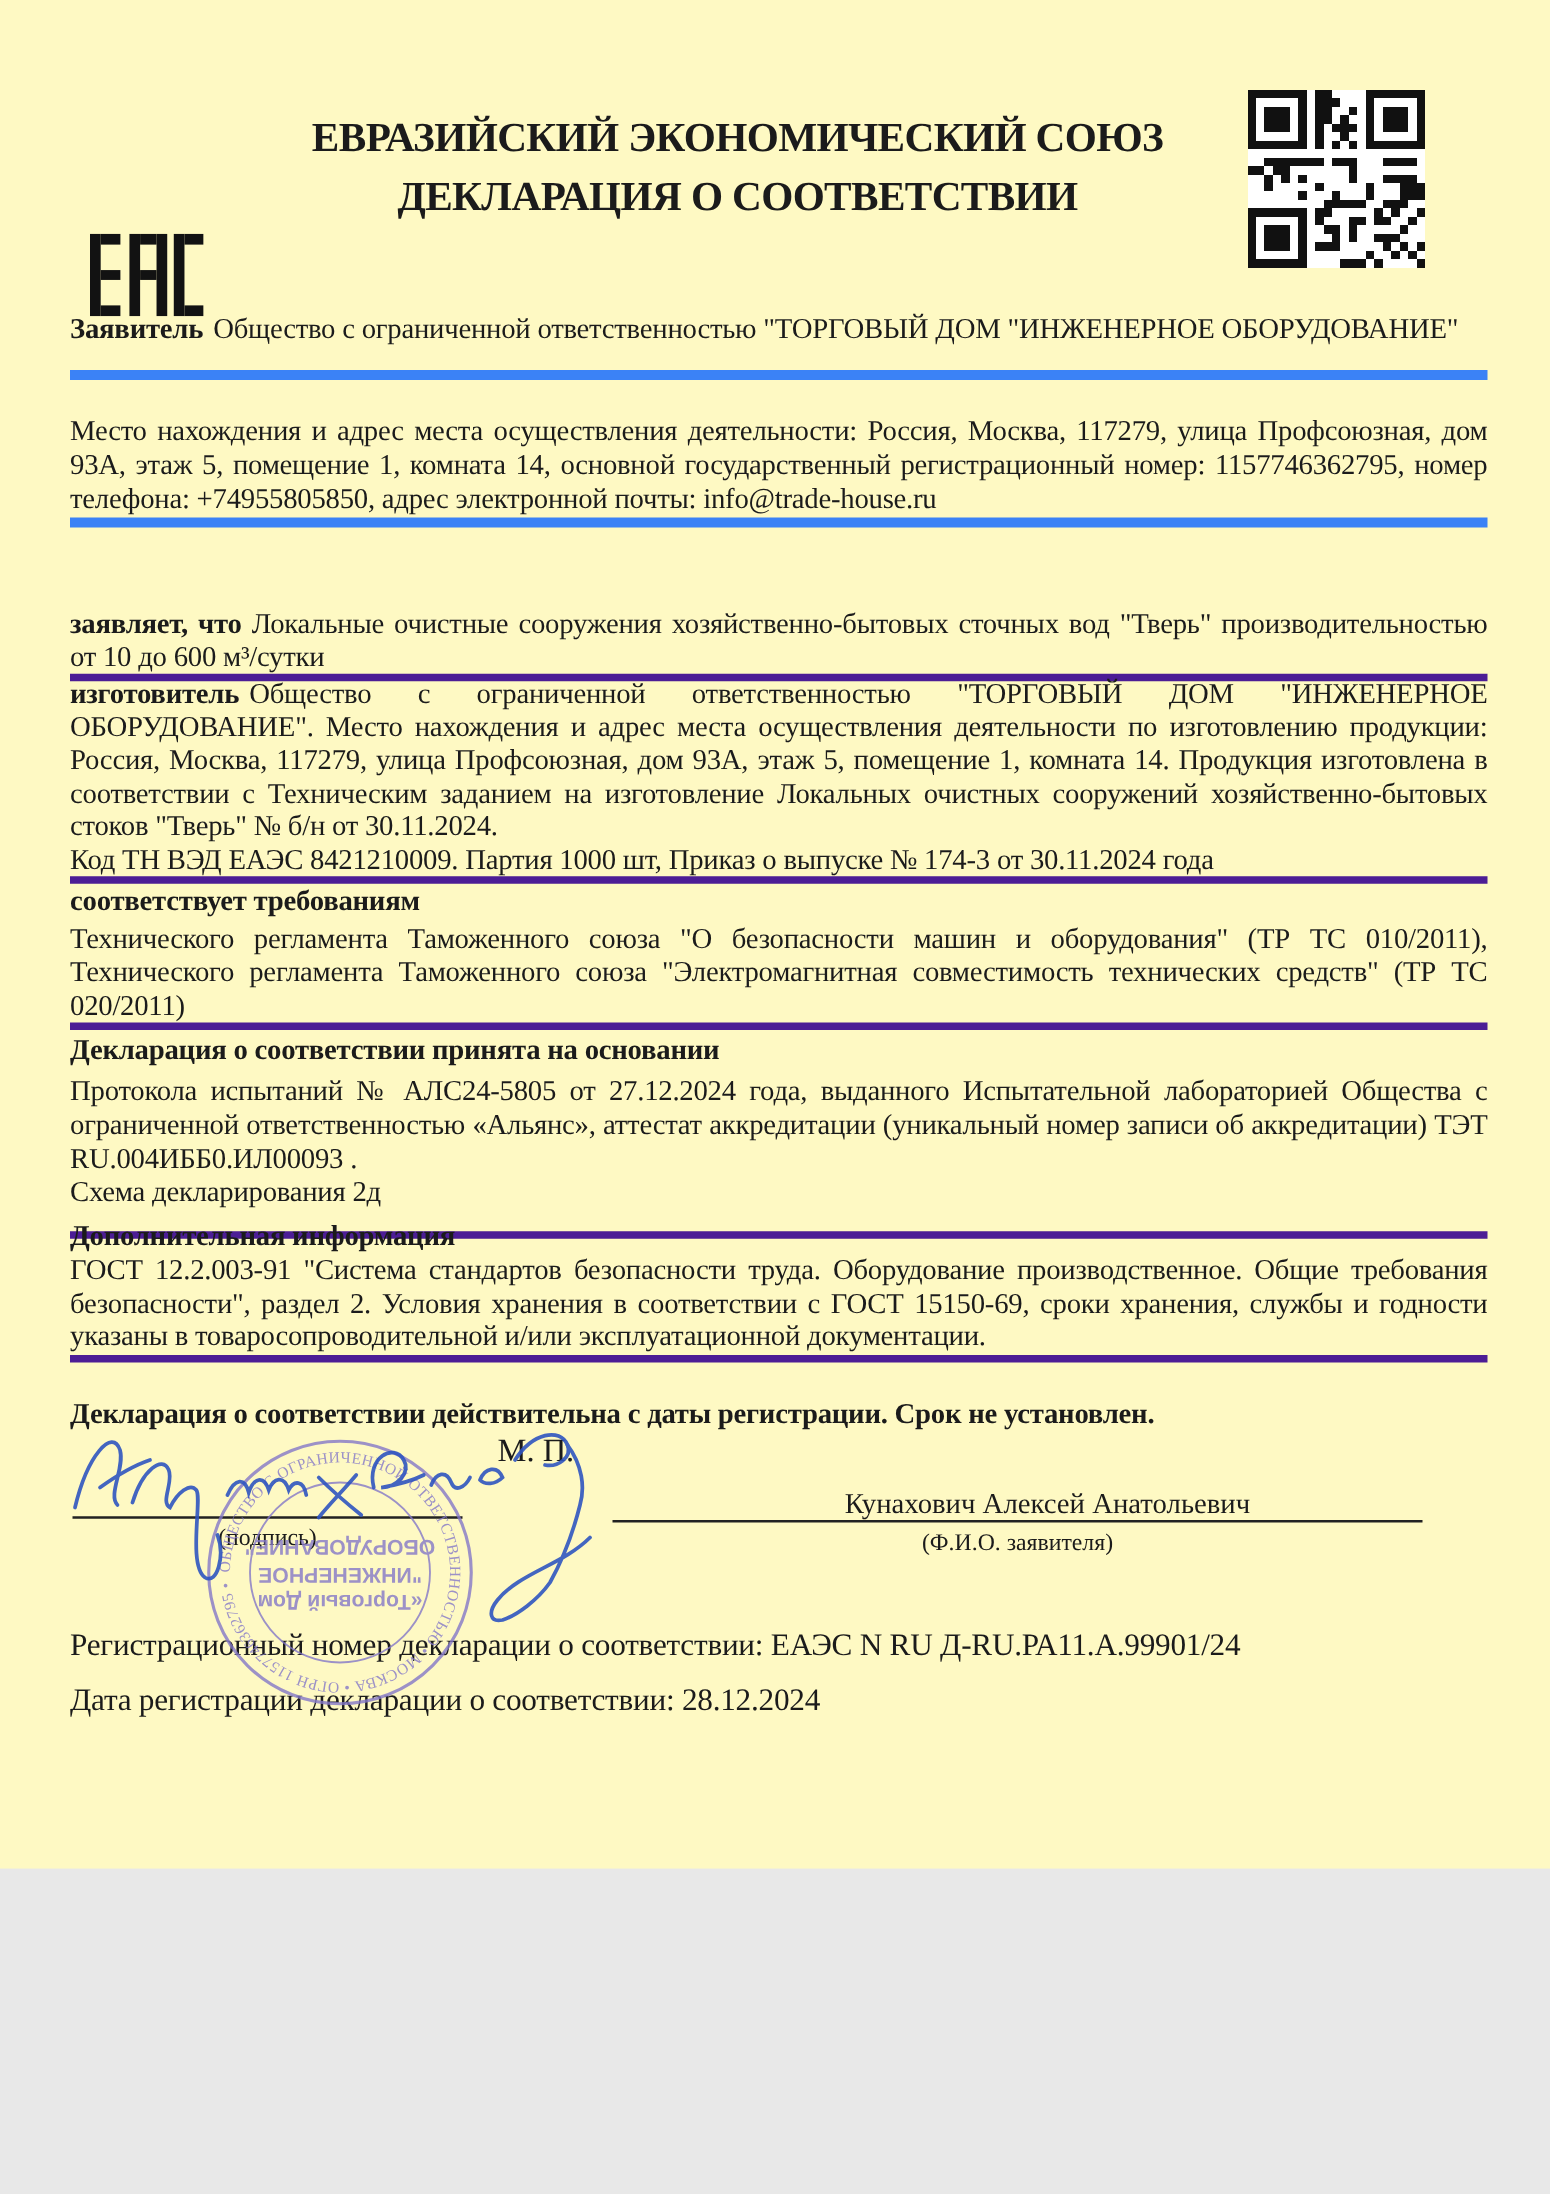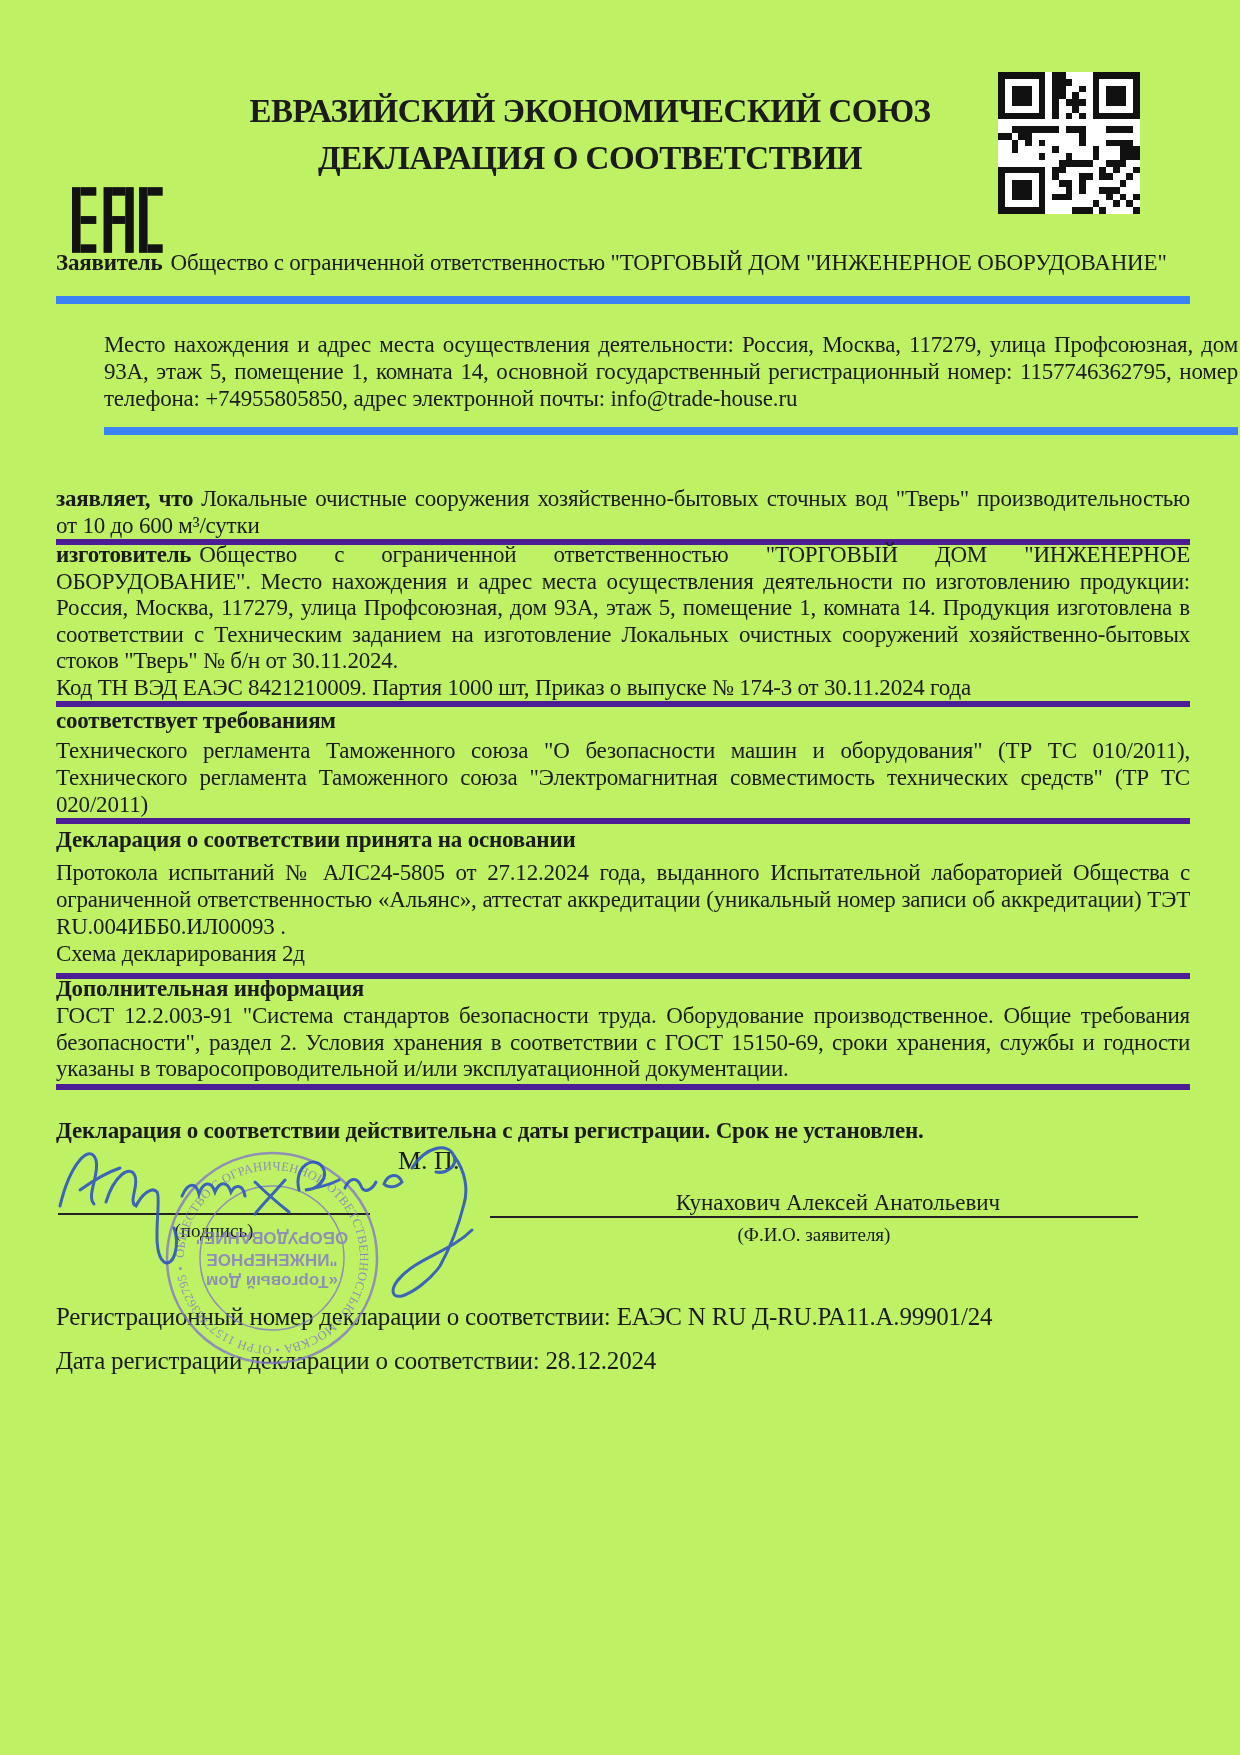--- a/index.html
+++ b/index.html
@@ -1,16 +1,16 @@
 <!DOCTYPE html>
 <html><head>
 <meta charset="utf-8">
 <style>
   html,body{margin:0;padding:0;background:#e8e8e8;}
-  .page{position:relative;width:1240px;height:1755px;background:#bef264;margin:0 auto;
+  .page{position:relative;width:1240px;height:1495px;background:#fef9c3;margin:0 auto;
         font-family:"Liberation Serif","DejaVu Serif",serif;color:#1b1b1b;overflow:hidden;}
   .title{position:absolute;top:88px;left:0;width:1180px;text-align:center;
          font-weight:bold;font-size:33px;line-height:47px;letter-spacing:-0.5px;}
   .eac{position:absolute;left:72px;top:176px;width:92px;height:88px;}
   .qr{position:absolute;left:998px;top:70px;width:142px;height:146px;shape-rendering:crispEdges;}
   .sec{position:absolute;left:56px;width:1134px;font-size:23px;line-height:27px;letter-spacing:-0.2px;}
   .sec p{margin:0;}
   .just{text-align:justify;}
   .ruled{border-bottom:6px solid #4c1d95;}
   .thin{border-bottom:8px solid #3b82f6;}
@@ -161,41 +161,41 @@
       <rect x="12" y="20" width="1" height="1" fill="#111"></rect>
       <rect x="13" y="20" width="1" height="1" fill="#111"></rect>
       <rect x="15" y="20" width="1" height="1" fill="#111"></rect>
       <rect x="20" y="20" width="1" height="1" fill="#111"></rect>
     </svg>
 
   <div class="sec ruled thin" style="top:249px;padding-bottom:20px;">
     <p class="just"><b class="lbl">Заявитель</b><span>Общество с ограниченной ответственностью "ТОРГОВЫЙ ДОМ "ИНЖЕНЕРНОЕ ОБОРУДОВАНИЕ"</span></p>
   </div>
 
-  <div class="sec ruled thin" style="top:331px;padding-bottom:15px;margin-left:48px;">
+  <div class="sec ruled thin" style="top:331px;padding-bottom:2px;">
     <p class="just">Место нахождения и адрес места осуществления деятельности: Россия, Москва, 117279, улица Профсоюзная, дом 93А, этаж 5, помещение 1, комната 14, основной государственный регистрационный номер: 1157746362795, номер телефона: +74955805850, адрес электронной почты: info@trade-house.ru</p>
   </div>
 
 
   <div class="sec ruled" style="top:485px;">
     <p class="just"><b class="lbl">заявляет, что</b><span>Локальные очистные сооружения хозяйственно-бытовых сточных вод "Тверь" производительностью от 10 до 600 м³/сутки</span></p>
   </div>
 
   <div class="sec ruled" style="top:542px;line-height:26.5px;">
     <p class="just"><b class="lbl">изготовитель</b><span>Общество с ограниченной ответственностью "ТОРГОВЫЙ ДОМ "ИНЖЕНЕРНОЕ ОБОРУДОВАНИЕ". Место нахождения и адрес места осуществления деятельности по изготовлению продукции: Россия, Москва, 117279, улица Профсоюзная, дом 93А, этаж 5, помещение 1, комната 14. Продукция изготовлена в соответствии с Техническим заданием на изготовление Локальных очистных сооружений хозяйственно-бытовых стоков "Тверь" № б/н от 30.11.2024.</span></p>
     <p>Код ТН ВЭД ЕАЭС 8421210009. Партия 1000 шт, Приказ о выпуске № 174-3 от 30.11.2024 года</p>
   </div>
 
   <div class="sec h" style="top:707px;">соответствует требованиям</div>
   <div class="sec ruled" style="top:737px;">
     <p class="just">Технического регламента Таможенного союза "О безопасности машин и оборудования" (ТР ТС 010/2011), Технического регламента Таможенного союза "Электромагнитная совместимость технических средств" (ТР ТС 020/2011)</p>
   </div>
 
   <div class="sec h" style="top:826px;">Декларация о соответствии принята на основании</div>
-  <div class="sec ruled" style="top:859px;padding-bottom:6px;">
+  <div class="sec ruled" style="top:859px;padding-bottom:18px;">
     <p class="just">Протокола испытаний № АЛС24-5805 от 27.12.2024 года, выданного Испытательной лабораторией Общества с ограниченной ответственностью «Альянс», аттестат аккредитации (уникальный номер записи об аккредитации)  ТЭТ RU.004ИББ0.ИЛ00093 .</p>
     <p>Схема декларирования 2д</p>
   </div>
 
   <div class="sec h" style="top:975px;">Дополнительная информация</div>
   <div class="sec ruled" style="top:1003px;line-height:26.5px;padding-bottom:1px;">
     <p class="just">ГОСТ 12.2.003-91 "Система стандартов безопасности труда. Оборудование производственное. Общие требования безопасности", раздел 2. Условия хранения в соответствии с ГОСТ 15150-69, сроки хранения, службы и годности указаны в товаросопроводительной и/или эксплуатационной документации.</p>
   </div>
 
   <div class="sec h" style="top:1117px;">Декларация о соответствии  действительна с даты регистрации. Срок не  установлен.</div>

